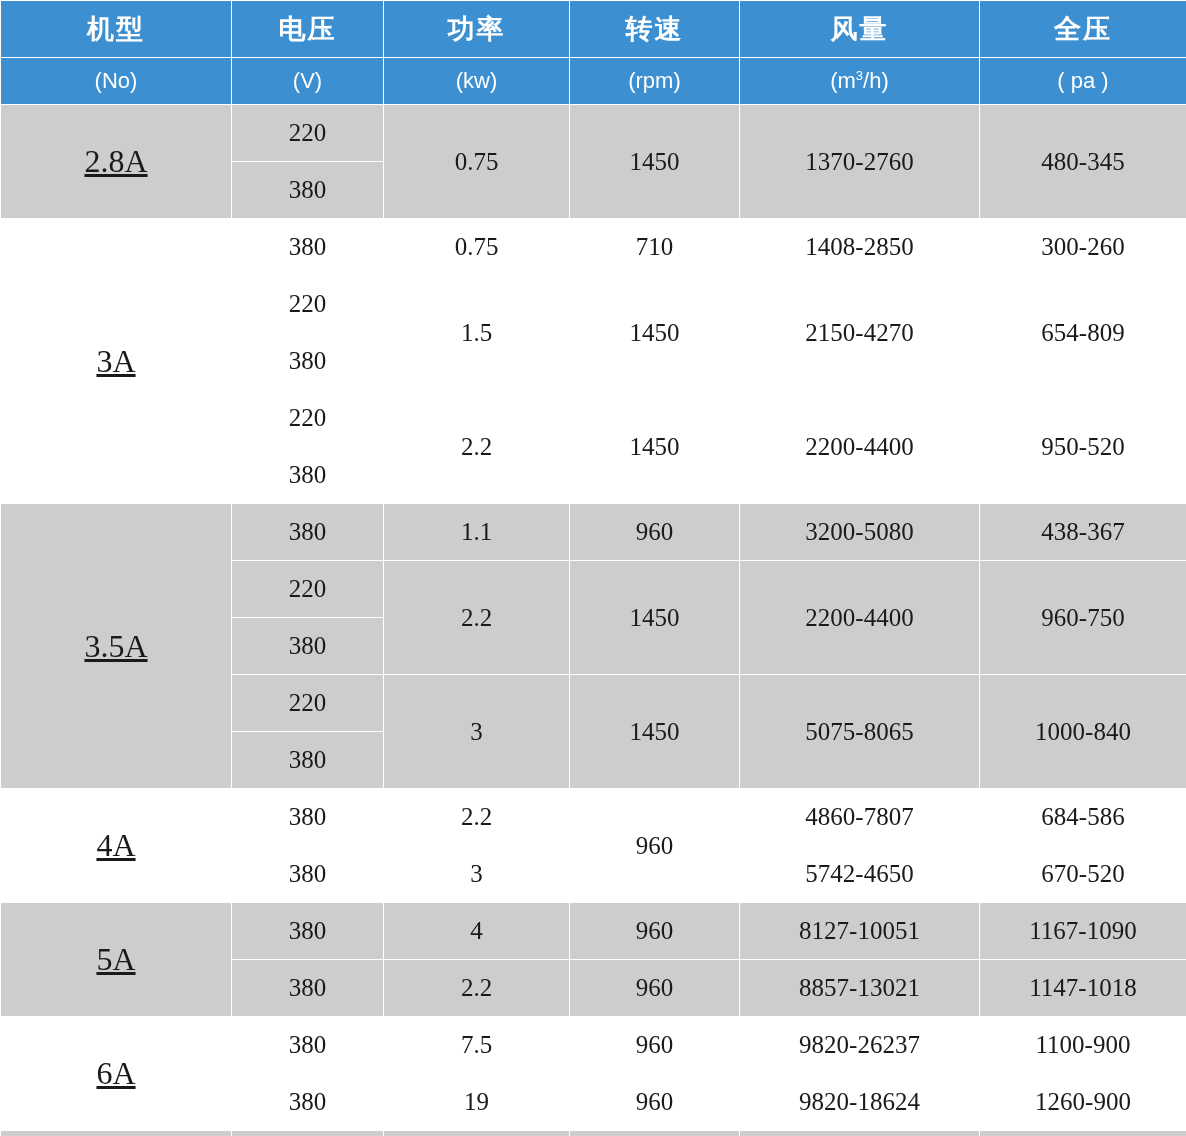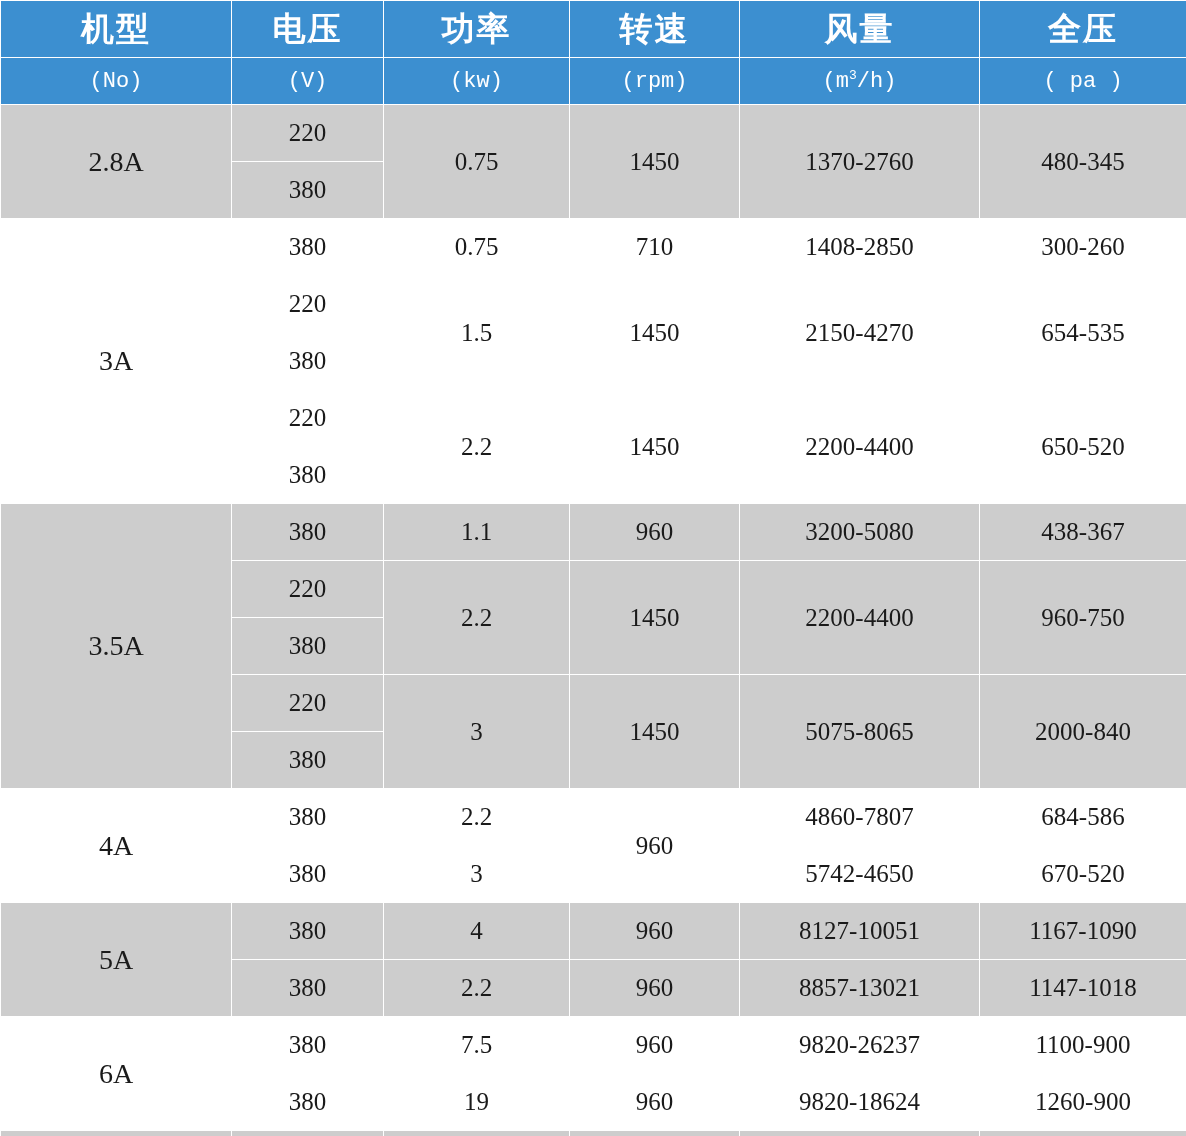--- a/index.html
+++ b/index.html
@@ -32,50 +32,51 @@
     vertical-align: middle;
     font-weight: normal;
   }
   
   thead th {
     background: #3c8fd0;
     color: #ffffff;
     border: 1px solid #ffffff;
   }
   thead tr.hdr-main th {
-    font-size: 33px;
+    font-size: 27px;
     height: 54px;
     font-family: "Liberation Sans", "DejaVu Sans", sans-serif;
     font-weight: bold;
     letter-spacing: 2px;
   }
   thead tr.hdr-unit th {
     font-size: 22px;
     height: 44px;
-    font-family: Liberation Mono, monospace;
+    font-family: Liberation Sans, sans-serif;
   }
   thead tr.hdr-unit th sup {
     font-size: 13px;
     vertical-align: super;
   }
   
   tbody td {
     font-size: 25px;
     height: 54px;
     border: 1px solid #ffffff;
     background: #ffffff;
   }
   tbody td.grey {
     background: #cdcdcd;
   }
   tbody td.white {
     background: #ffffff;
   }
   tbody td.model {
-    font-size: 28px;
+    font-size: 32px;
+    text-decoration: underline;
   }
   .nowrap { white-space: nowrap; }
 </style>
 </head>
 <body>
 
 <table class="spec">
   <colgroup>
     <col class="c-model">
       <col class="c-volt">
@@ -122,31 +123,31 @@
       <td class="white">0.75</td>
       <td class="white">710</td>
       <td class="white">1408-2850</td>
       <td class="white">300-260</td>
     </tr>
     <tr>
       <td class="white">220</td>
       <td class="white" rowspan="2">1.5</td>
       <td class="white" rowspan="2">1450</td>
       <td class="white" rowspan="2">2150-4270</td>
-      <td class="white" rowspan="2">654-535</td>
+      <td class="white" rowspan="2">654-809</td>
     </tr>
     <tr>
       <td class="white">380</td>
     </tr>
     <tr>
       <td class="white">220</td>
       <td class="white" rowspan="2">2.2</td>
       <td class="white" rowspan="2">1450</td>
       <td class="white" rowspan="2">2200-4400</td>
-      <td class="white" rowspan="2">650-520</td>
+      <td class="white" rowspan="2">950-520</td>
     </tr>
     <tr>
       <td class="white">380</td>
     </tr>
 
     <tr>
       <td class="grey model" rowspan="5">3.5A</td>
       <td class="grey">380</td>
       <td class="grey">1.1</td>
       <td class="grey">960</td>
@@ -161,21 +162,21 @@
       <td class="grey" rowspan="2">960-750</td>
     </tr>
     <tr>
       <td class="grey">380</td>
     </tr>
     <tr>
       <td class="grey">220</td>
       <td class="grey" rowspan="2">3</td>
       <td class="grey" rowspan="2">1450</td>
       <td class="grey" rowspan="2">5075-8065</td>
-      <td class="grey" rowspan="2">2000-840</td>
+      <td class="grey" rowspan="2">1000-840</td>
     </tr>
     <tr>
       <td class="grey">380</td>
     </tr>
 
     <tr>
       <td class="white model" rowspan="2">4A</td>
       <td class="white">380</td>
       <td class="white">2.2</td>
       <td class="white" rowspan="2">960</td>

